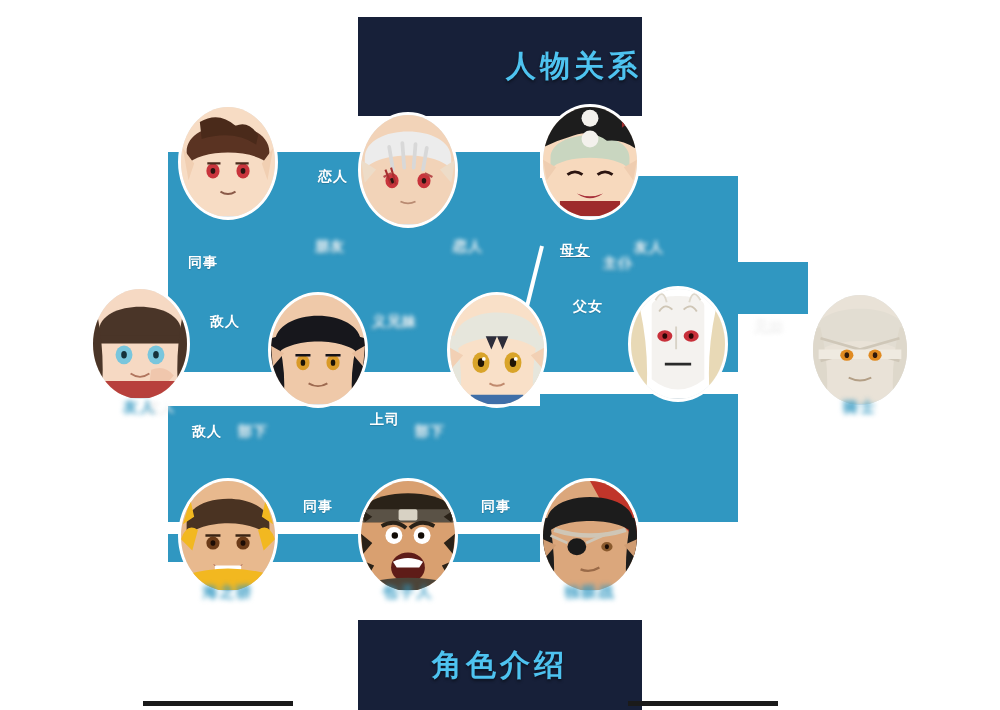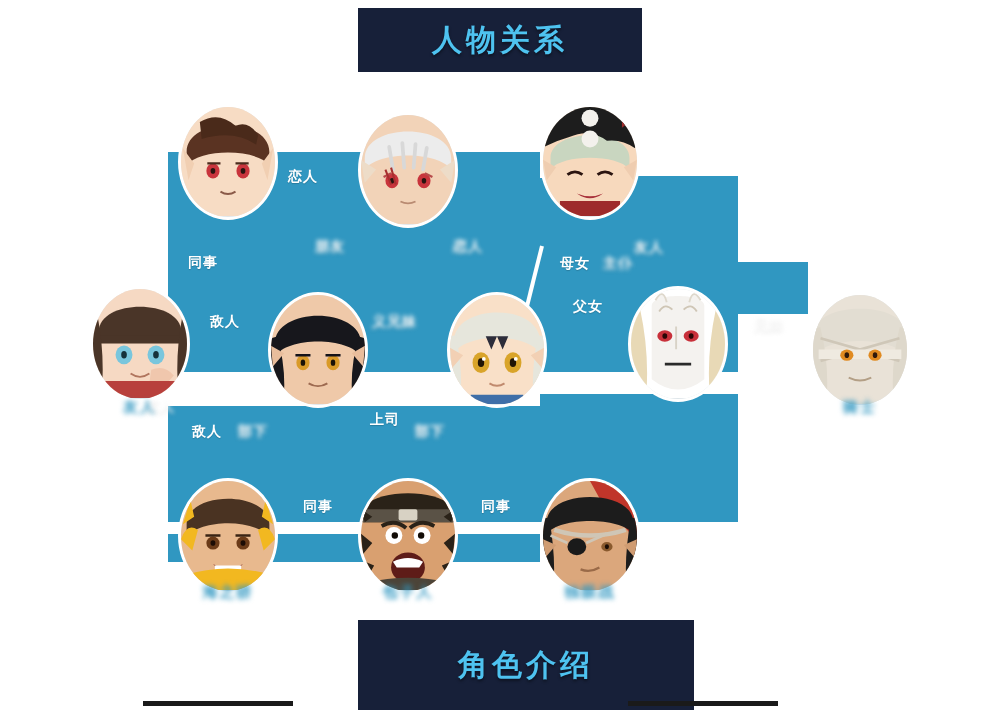--- a/index.html
+++ b/index.html
@@ -19,22 +19,22 @@
     display:flex;align-items:center;justify-content:center;
   }
   .banner .banner-text{
     color:#4ec3f0;
     font-size:30px;
     font-weight:bold;
     letter-spacing:4px;
     text-shadow:0 2px 3px rgba(0,0,0,.45);
     font-family:"DejaVu Sans","Liberation Sans",sans-serif;
   }
-  #banner-top{left:358px;top:8px;width:284px;height:64px;}
-  #banner-bottom{left:358px;top:620px;width:336px;height:90px;}
+  #banner-top{left:358px;top:17px;width:284px;height:99px;justify-content:flex-end;}
+  #banner-bottom{left:358px;top:620px;width:284px;height:90px;}
 
   
   .rule{position:absolute;height:5px;background:#1a1a1a;}
   #rule-left{left:143px;top:701px;width:150px;}
   #rule-right{left:628px;top:701px;width:150px;}
 
   
   .slab{position:absolute;background:#3097c1;}
 
   
@@ -109,25 +109,25 @@
     <span class="banner-text">人物关系</span>
   </div>
 
   <div class="banner" id="banner-bottom">
     <span class="banner-text">角色介绍</span>
   </div>
 
   <div class="rule" id="rule-left"></div>
   <div class="rule" id="rule-right"></div>
 
-  <div class="rel" style="left:288px;top:168px;">恋人</div>
+  <div class="rel" style="left:318px;top:168px;">恋人</div>
   <div class="rel blur" style="left:315px;top:238px;">朋友</div>
   <div class="rel blur" style="left:453px;top:238px;">恋人</div>
   <div class="rel" style="left:188px;top:254px;">同事</div>
-  <div class="rel" style="left:560px;top:255px;">母女</div>
+  <div class="rel" style="left:560px;top:242px;text-decoration:underline;">母女</div>
   <div class="rel blur" style="left:603px;top:255px;">主仆</div>
   <div class="rel blur" style="left:634px;top:239px;">友人</div>
   <div class="rel" style="left:210px;top:313px;">敌人</div>
   <div class="rel blur" style="left:372px;top:313px;">义兄妹</div>
   <div class="rel" style="left:573px;top:298px;">父女</div>
   <div class="rel blur" style="left:754px;top:317px;">兄妹</div>
   <div class="rel blur" style="left:145px;top:398px;">友人</div>
   <div class="rel" style="left:192px;top:423px;">敌人</div>
   <div class="rel blur" style="left:238px;top:423px;">部下</div>
   <div class="rel" style="left:370px;top:411px;">上司</div>

